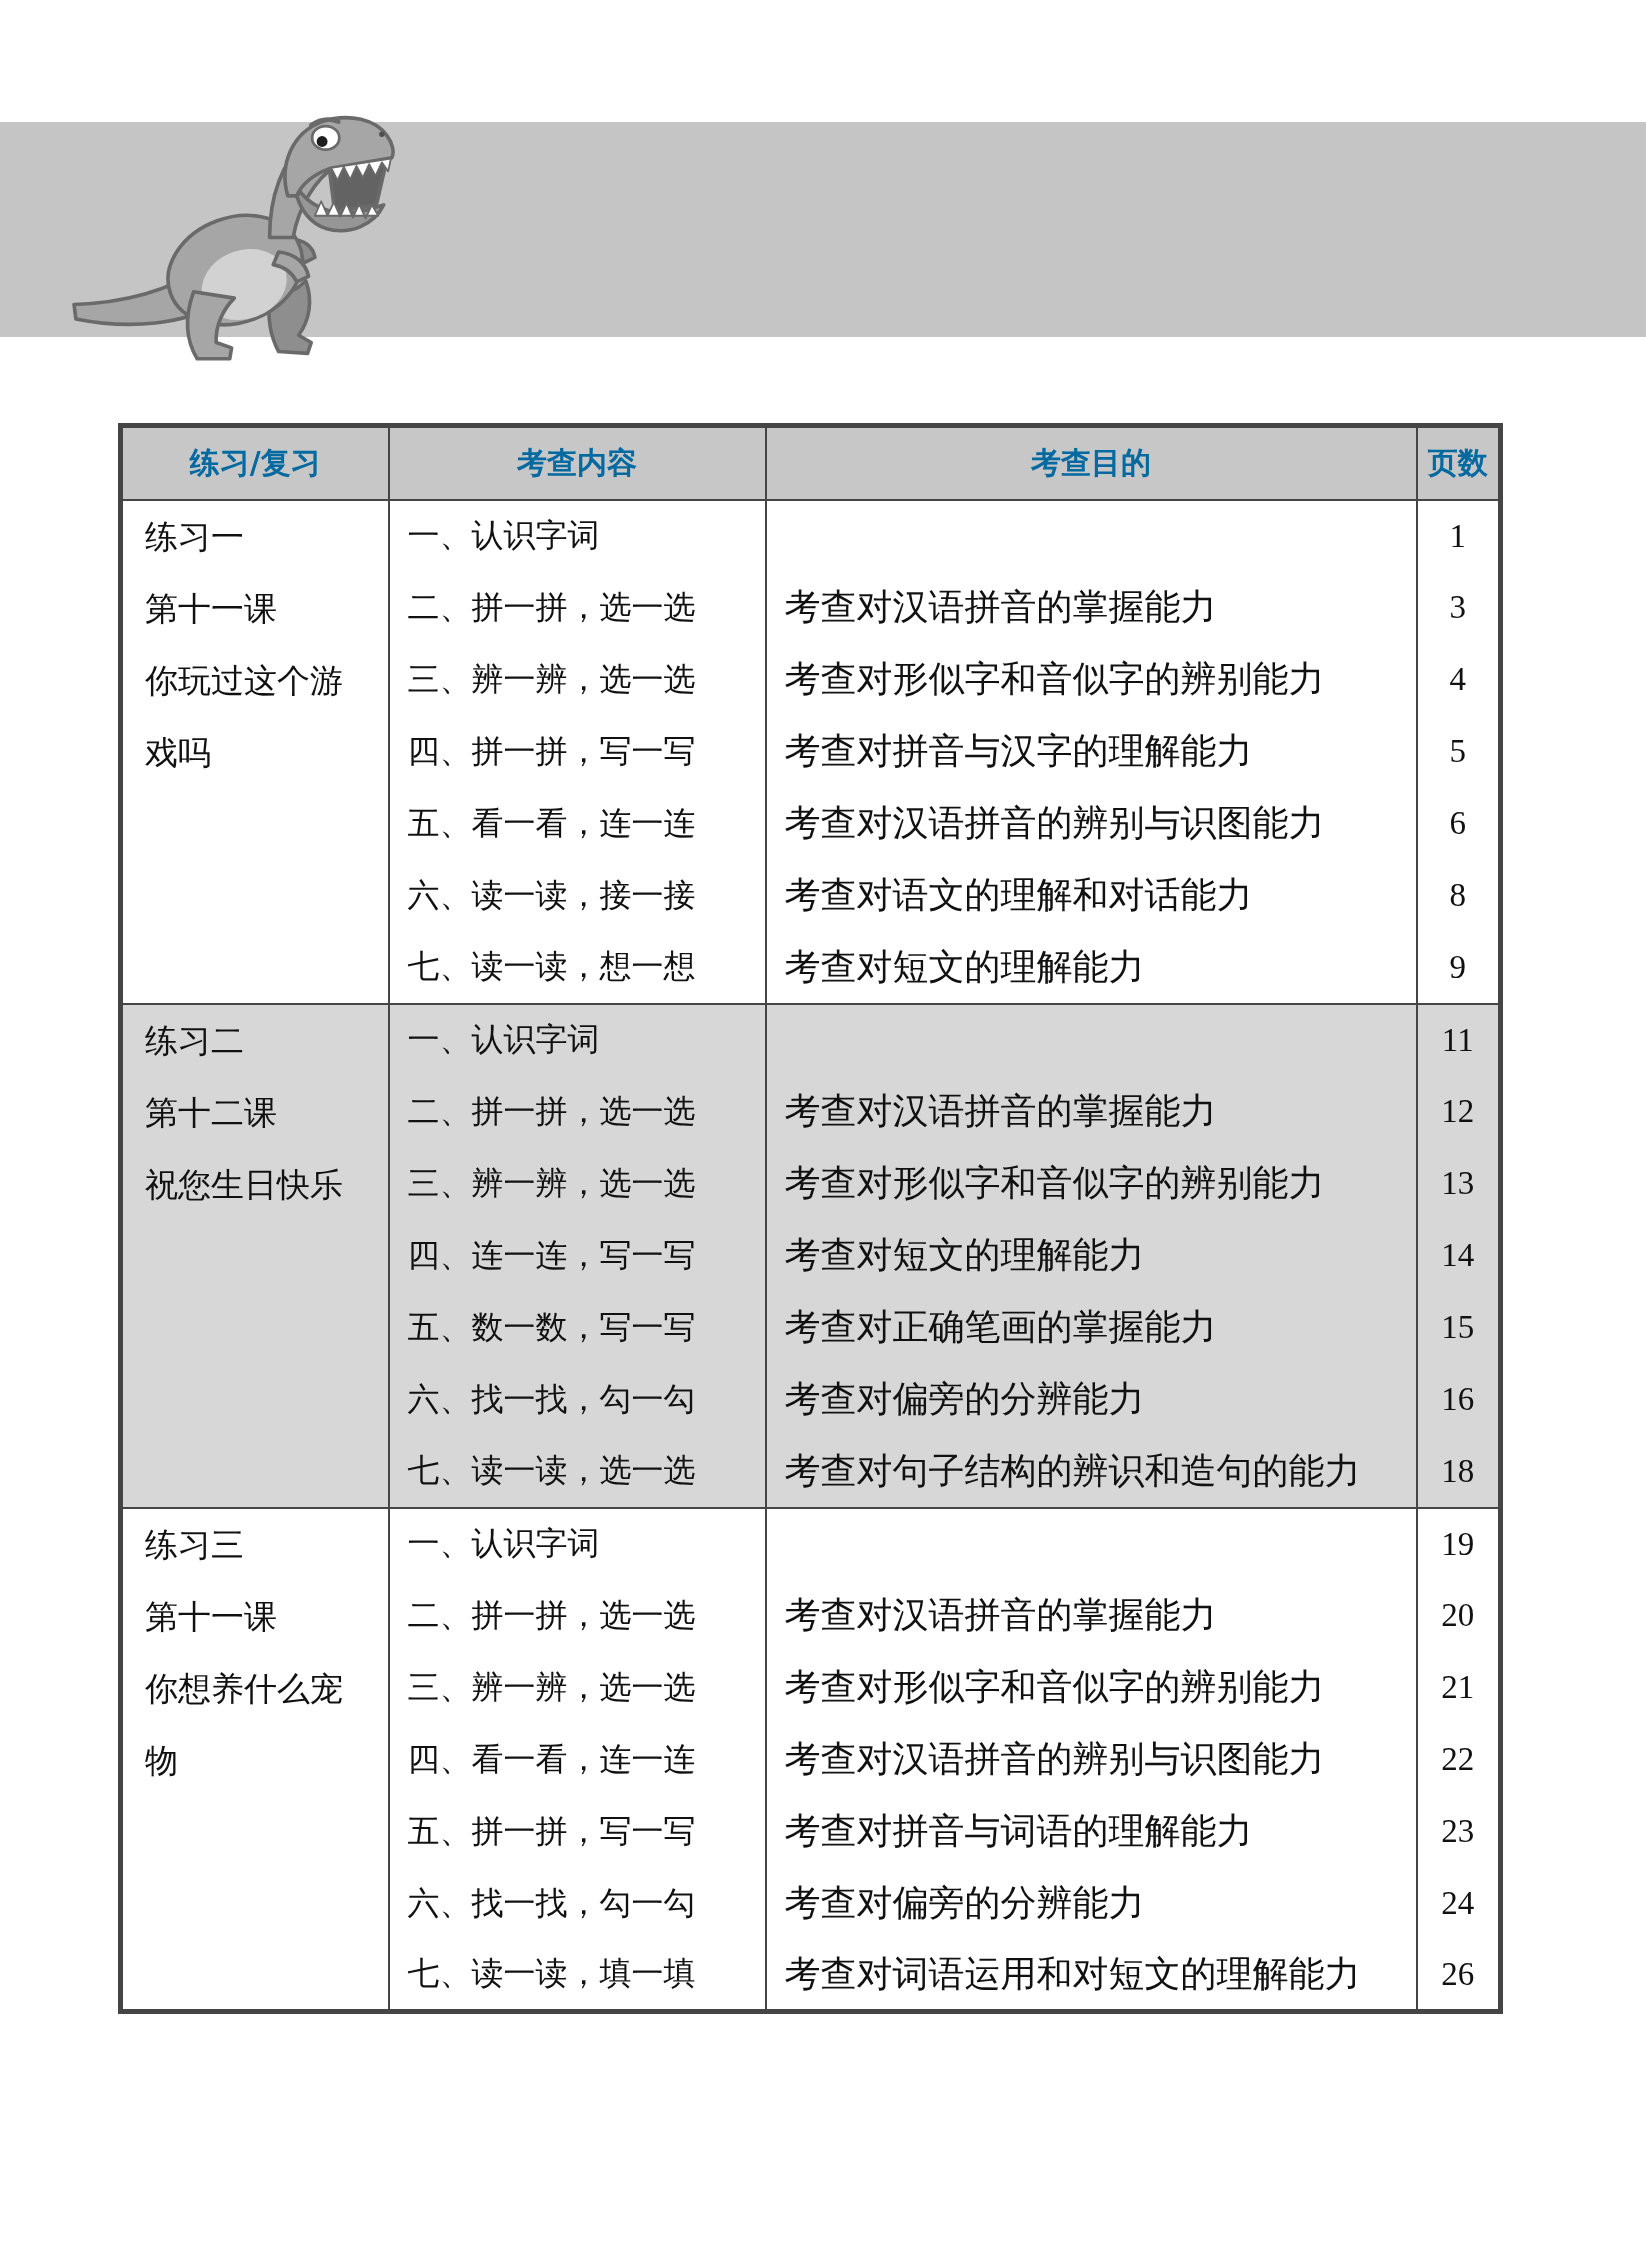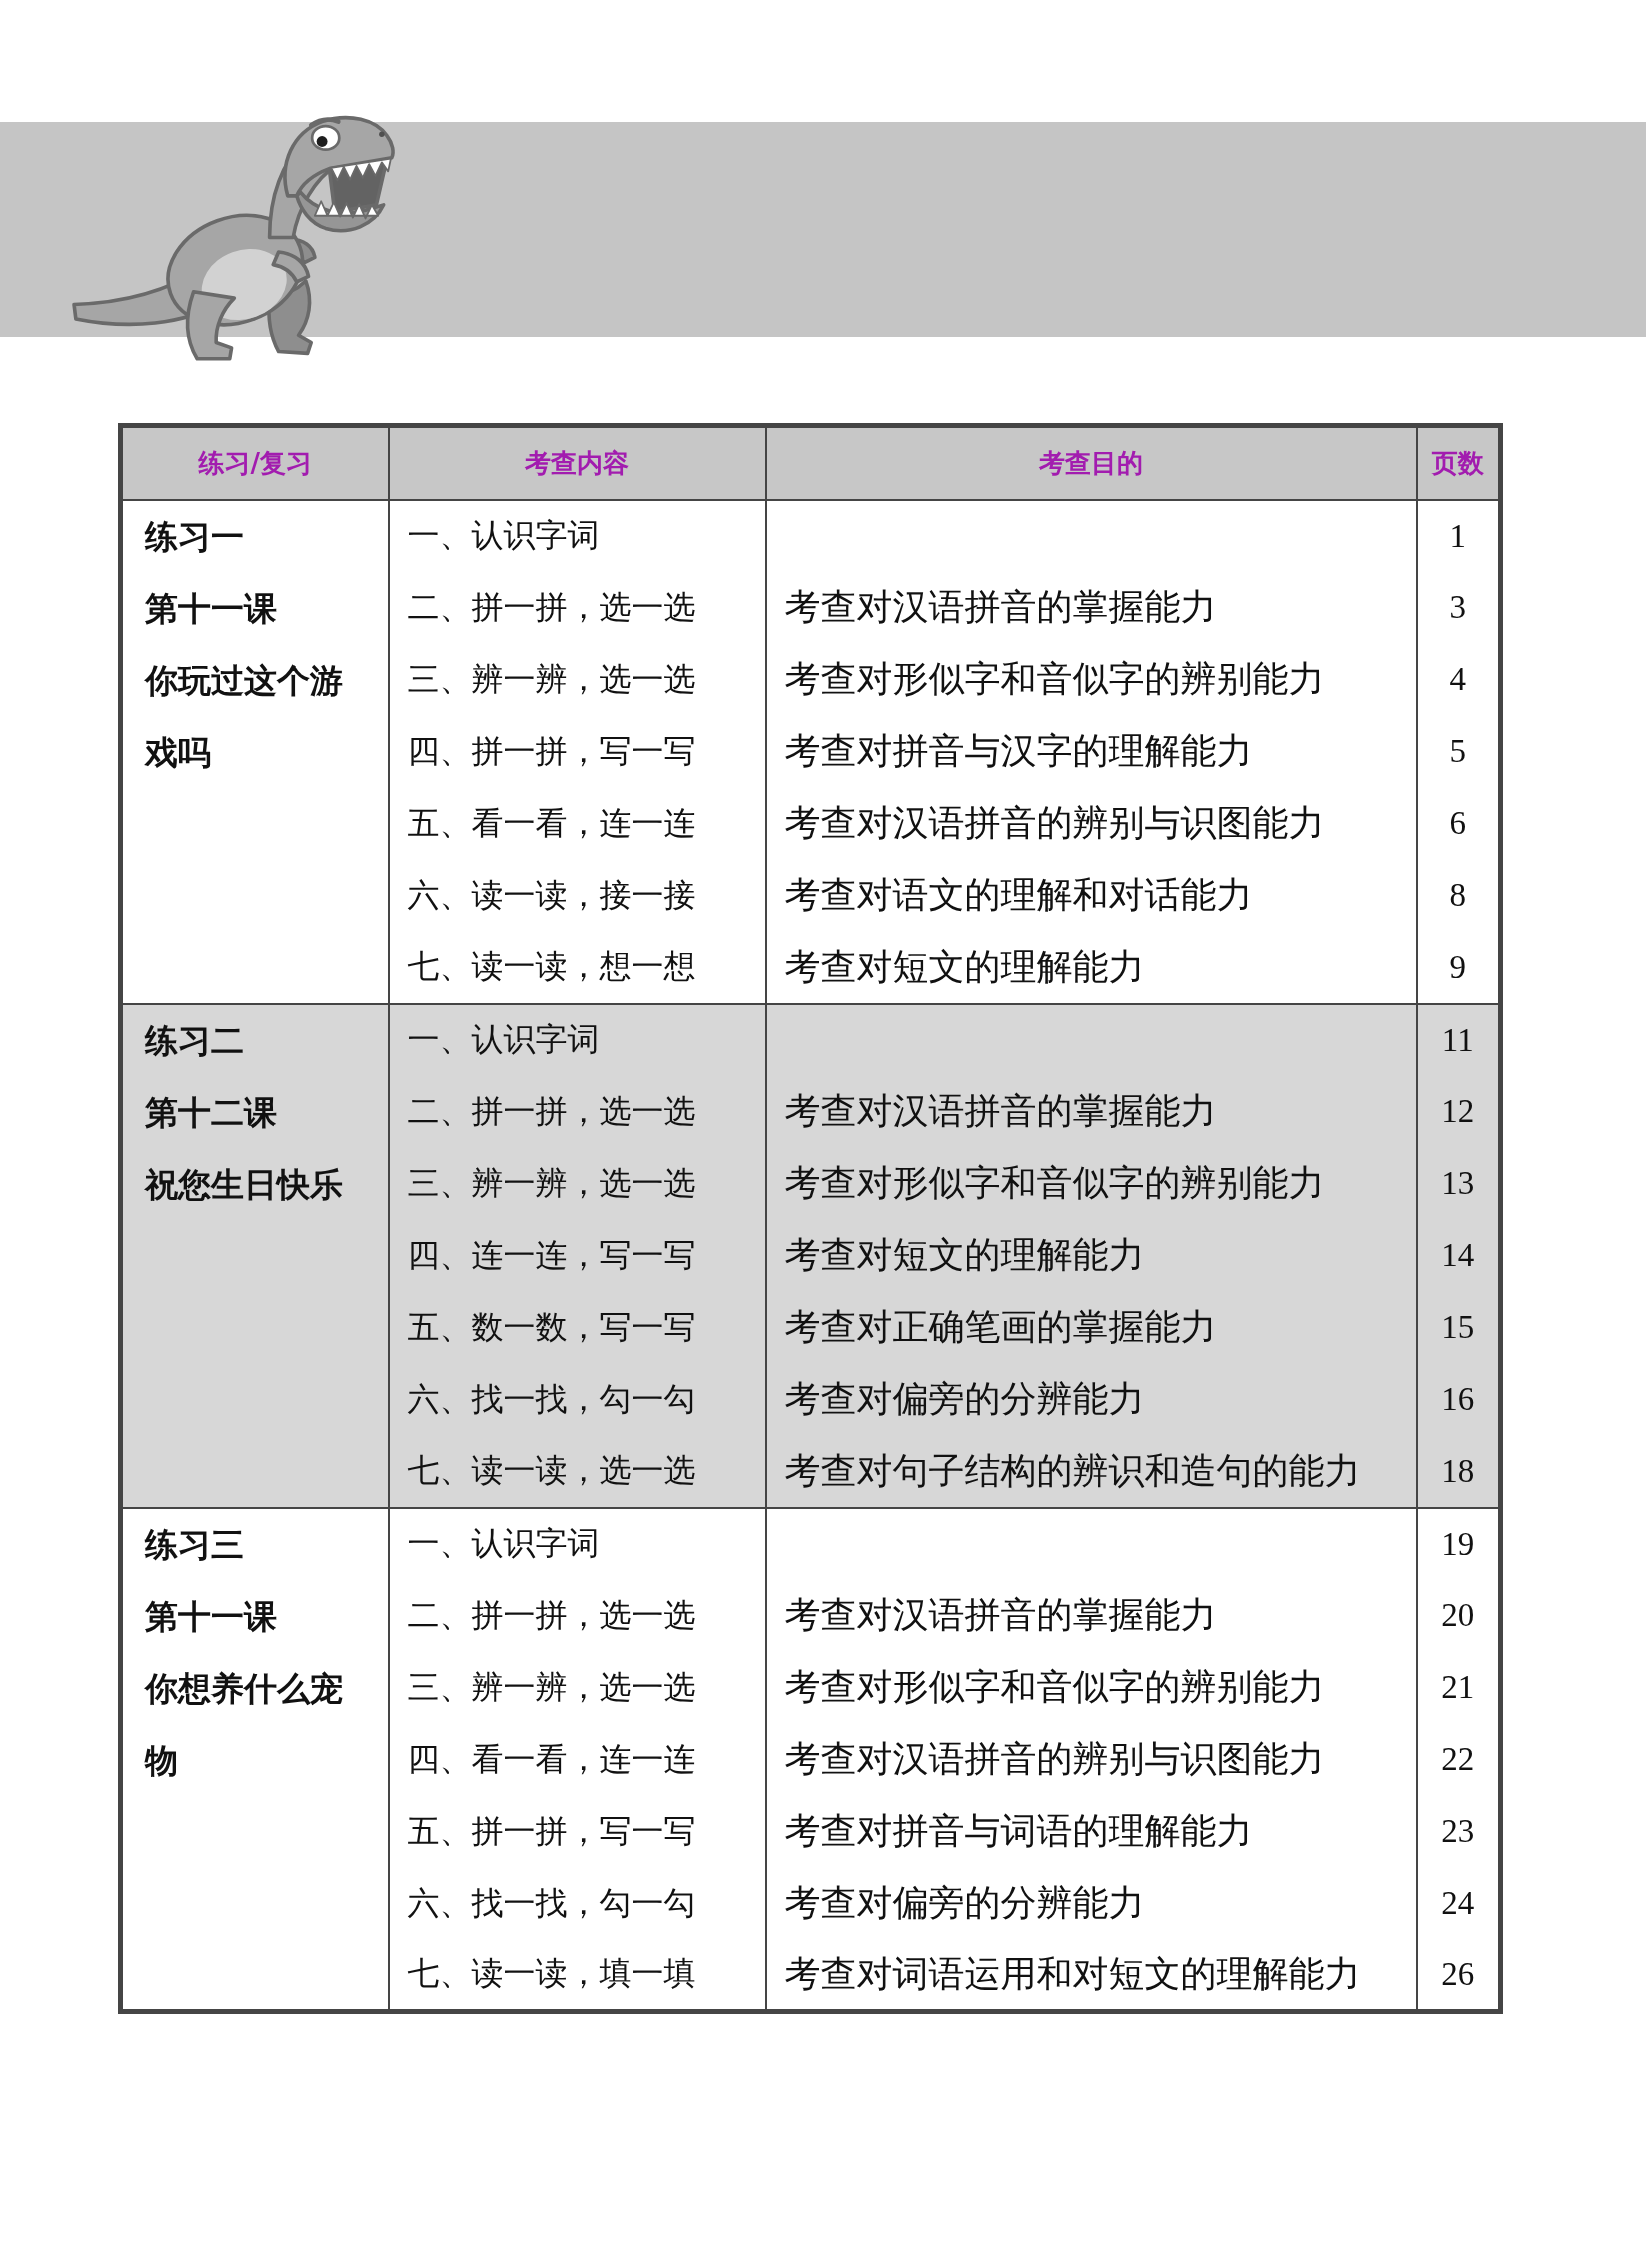--- a/index.html
+++ b/index.html
@@ -48,41 +48,41 @@
     table-layout:fixed;
     background:#ffffff;
     border:5.4px solid var(--border, #454545);
   }
   .toc th {
     height:74px;
     background:var(--header-gray, #c7c7c7);
     border-left:2.7px solid var(--border, #454545);
     border-right:2.7px solid var(--border, #454545);
     border-bottom:2.7px solid var(--border, #454545);
-    font-size:26px;
+    font-size:30px;
     font-weight:bold;
-    color:#a21caf;
+    color:#0369a1;
     text-align:center;
     font-family:"DejaVu Sans", sans-serif;
   }
   .toc td {
     height:72px;
     border-left:2.7px solid var(--border, #454545);
     border-right:2.7px solid var(--border, #454545);
     border-top:0; border-bottom:0;
     vertical-align:middle;
     color:#111;
   }
   .toc tbody { border-top:2.7px solid var(--border, #454545); }
   .toc tbody.shaded { background:var(--section-shade, #d7d7d7); }
   td.label-cell {
     vertical-align:top;
     padding:0 12px 0 22px;
     font-family:"DejaVu Sans", sans-serif;
-    font-weight:bold;
+    font-weight:normal;
     font-size:33px;
   }
   .label-line { line-height:72px; white-space:nowrap; }
   td.content-cell {
     padding-left:18px;
     font-family:Liberation Serif, serif;
     font-size:32px;
     white-space:nowrap;
   }
   td.purpose-cell {

